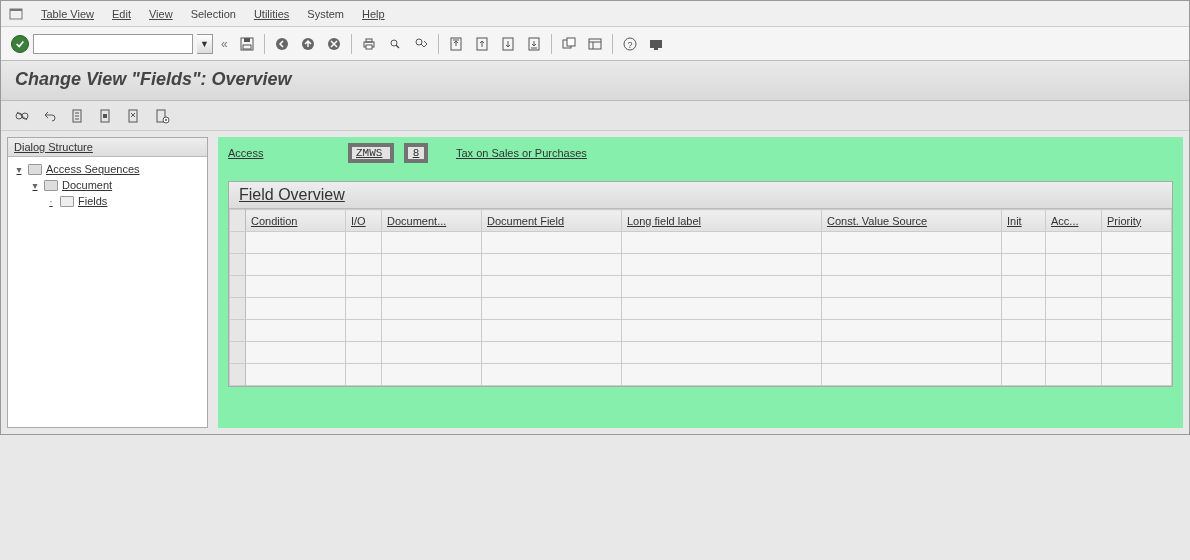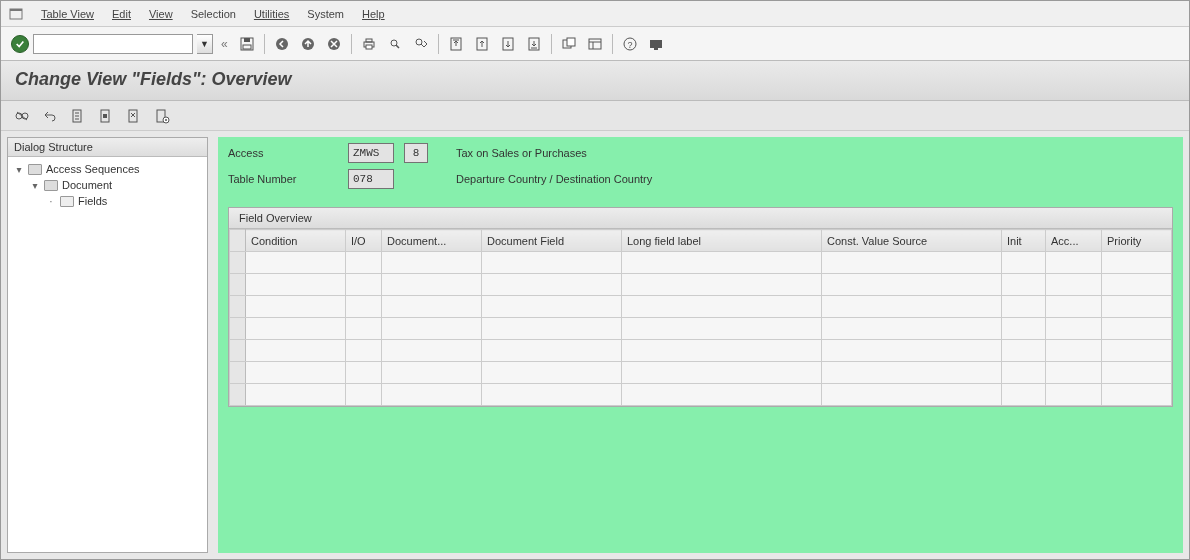--- a/index.html
+++ b/index.html
@@ -4,21 +4,21 @@
 <style>
   * { box-sizing: border-box; margin: 0; padding: 0; }
   body {
     font-family: Arial, sans-serif;
     font-size: 11px;
     background: #e8e8e8;
     color: #333;
   }
   .window {
     width: 1190px;
-    height: 560px;
+    height: 435px;
     background: #f5f5f5;
     border: 1px solid #999;
     display: flex;
     flex-direction: column;
   }
   .menubar {
     display: flex;
     align-items: center;
     height: 26px;
     padding: 0 8px;
@@ -101,20 +101,21 @@
     gap: 6px;
   }
 
   .content {
     display:flex;
     flex: 1;
     overflow:hidden;
     background:#e8e8e8;
     padding: 6px;
     gap: 10px;
+    text-decoration: underline;
   }
   .tree-panel {
     width: 212px;
     background:#fff;
     border: 1px solid #aaa;
     display:flex;
     flex-direction:column;
   }
   .tree-header {
     background: linear-gradient(#eee,#ddd);
@@ -160,41 +161,41 @@
   }
   .form-row {
     display:flex;
     align-items:center;
     gap: 10px;
     margin-bottom: 6px;
   }
   .form-label { width: 110px; color:#333; }
   .ro-field {
     background:#e3e3e3;
-    border:1px solid #737373;
+    border:4px solid #737373;
     height: 20px;
     padding: 2px 4px;
     font-family: "Courier New", monospace;
     font-size: 11px;
     display:flex;align-items:center;
   }
   .ro-field.w40 { width:46px;}
   .ro-field.w24 { width:24px; justify-content:center;}
   .desc-text { padding-left: 18px; color:#333;}
 
   .grid-wrap {
     margin: 2px 10px 0 10px;
     border:1px solid #aaa;
     background:#fff;
   }
   .grid-title {
     background: linear-gradient(#ededed,#dcdcdc);
     border-bottom:1px solid #bbb;
     padding:4px 10px;
-    font-size:11px;
+    font-size:16px;
   }
   table.grid {
     border-collapse: collapse;
     width:100%;
     table-layout: fixed;
   }
   table.grid th, table.grid td {
     border:1px solid #ccc;
     font-size:11px;
     padding: 3px 5px;
@@ -426,26 +427,20 @@
       </div>
     </div>
 
     <div class="main-panel">
       <div class="form-area">
         <div class="form-row">
           <span class="form-label">Access</span>
           <span class="ro-field w40">ZMWS</span>
           <span class="ro-field w24">8</span>
           <span class="desc-text">Tax on Sales or Purchases</span>
-        </div>
-        <div class="form-row">
-          <span class="form-label">Table Number</span>
-          <span class="ro-field w40">078</span>
-          <span style="width:24px"></span>
-          <span class="desc-text">Departure Country / Destination Country</span>
         </div>
       </div>
 
       <div class="grid-wrap">
         <div class="grid-title">Field Overview</div>
         <table class="grid">
           <colgroup>
             <col style="width:16px">
               <col style="width:100px">
               <col style="width:36px">

